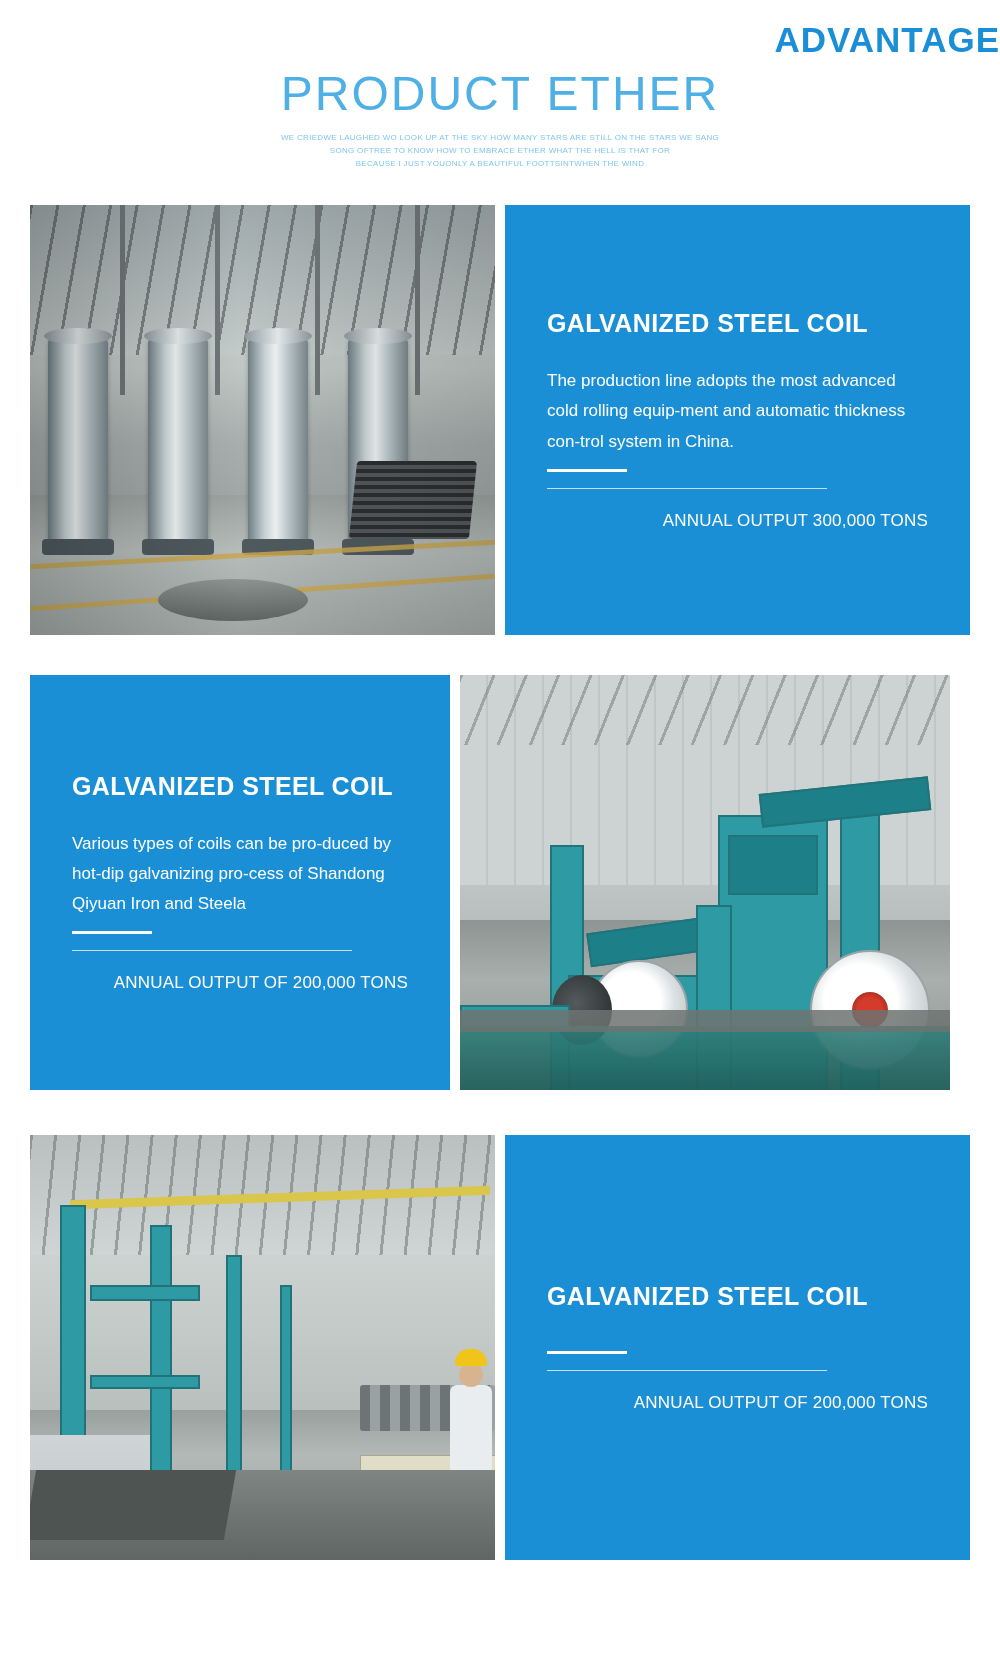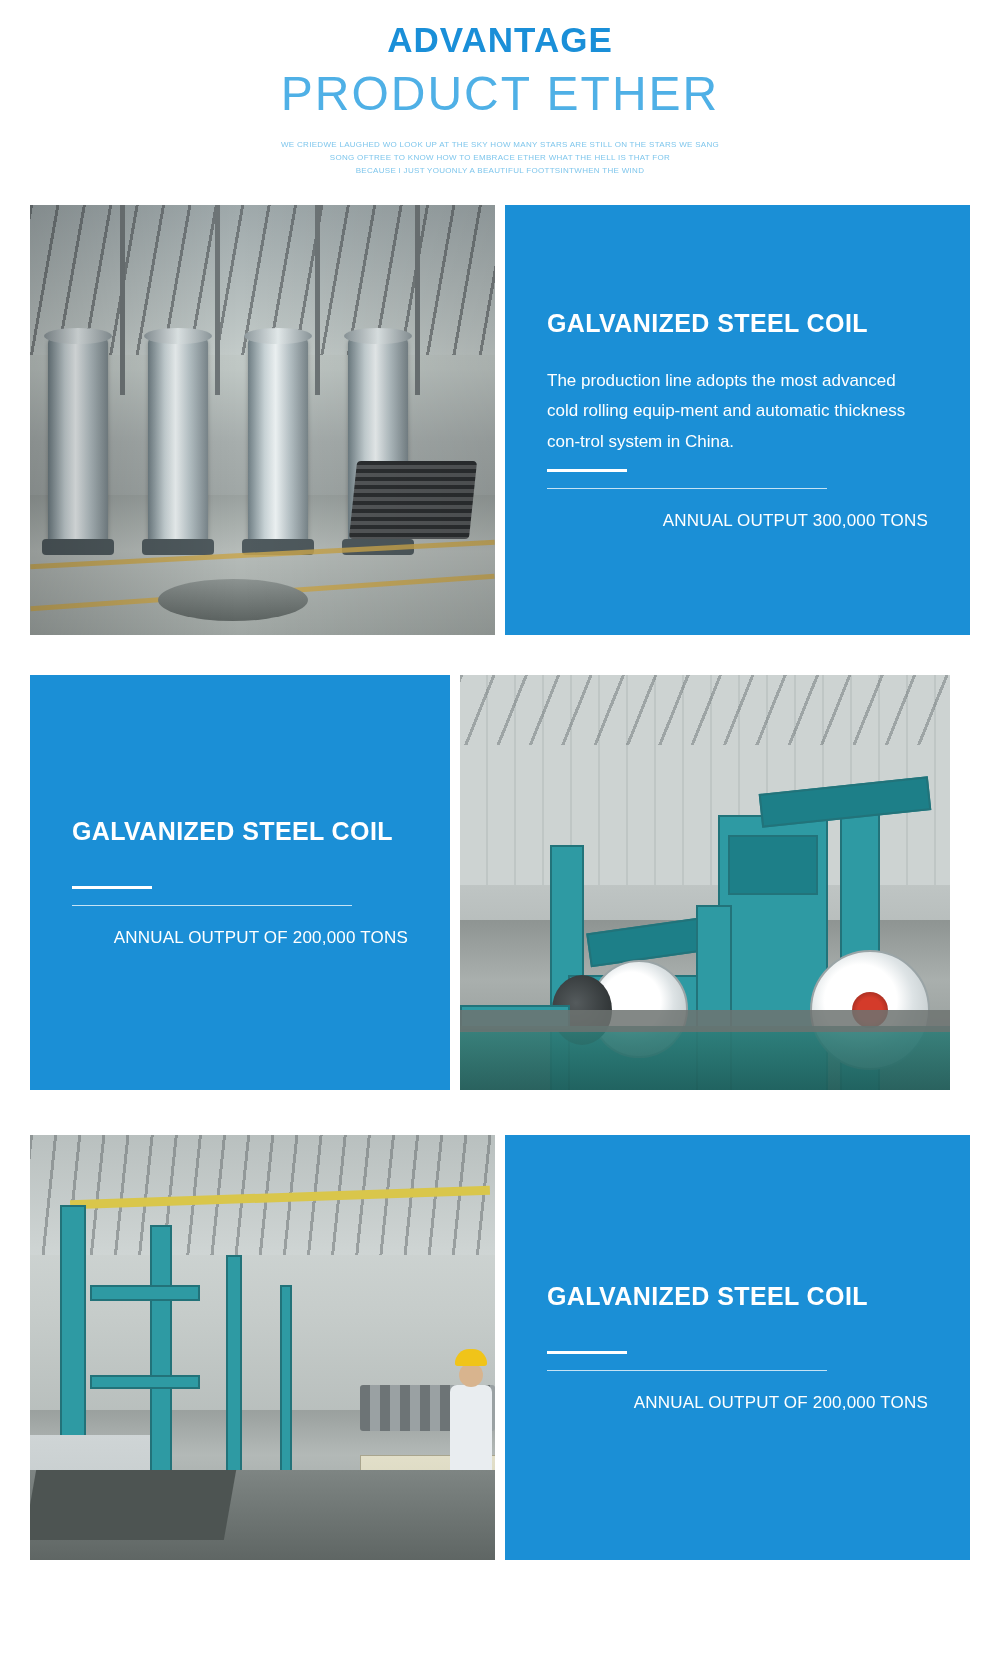--- a/index.html
+++ b/index.html
@@ -21,31 +21,32 @@
     width: 100%;
     padding-top: 18px;
     text-align: center;
   }
   .header-main {
     font-size: 35px;
     font-weight: bold;
     color: #1a8fd8;
     letter-spacing: 1px;
     line-height: 1.25;
+    text-align: right;
   }
   .header-sub {
     font-size: 48px;
     font-weight: 300;
     color: #4fb0e6;
     letter-spacing: 2px;
     line-height: 1.25;
     margin-top: 2px;
   }
   .header-lines {
-    margin-top: 14px;
+    margin-top: 7px;
     color: #7fc6ec;
     font-size: 8px;
     line-height: 1.65;
     letter-spacing: 0.3px;
     font-family: "Liberation Sans", sans-serif;
   }
   .header-lines div { white-space: nowrap; }
 
   
   .row {
@@ -261,20 +262,21 @@
     <div class="divider"></div>
     <div class="panel-footer">ANNUAL OUTPUT 300,000 TONS</div>
   </div>
 
 </div>
 
 <div class="row row-2">
 
   <div class="panel-text cell-420">
     <div class="panel-title">GALVANIZED STEEL COIL</div>
+    <div class="panel-body">Various types of coils can be pro-duced by hot-dip galvanizing pro-cess of Shandong Qiyuan Iron and Steela</div>
     <div class="underline-short"></div>
     <div class="divider"></div>
     <div class="panel-footer">ANNUAL OUTPUT OF 200,000 TONS</div>
   </div>
 
   <div class="panel-photo cell-490">
     <div class="p2">
       <div class="wall"></div>
       <div class="truss"></div>
       <div class="floor"></div>

